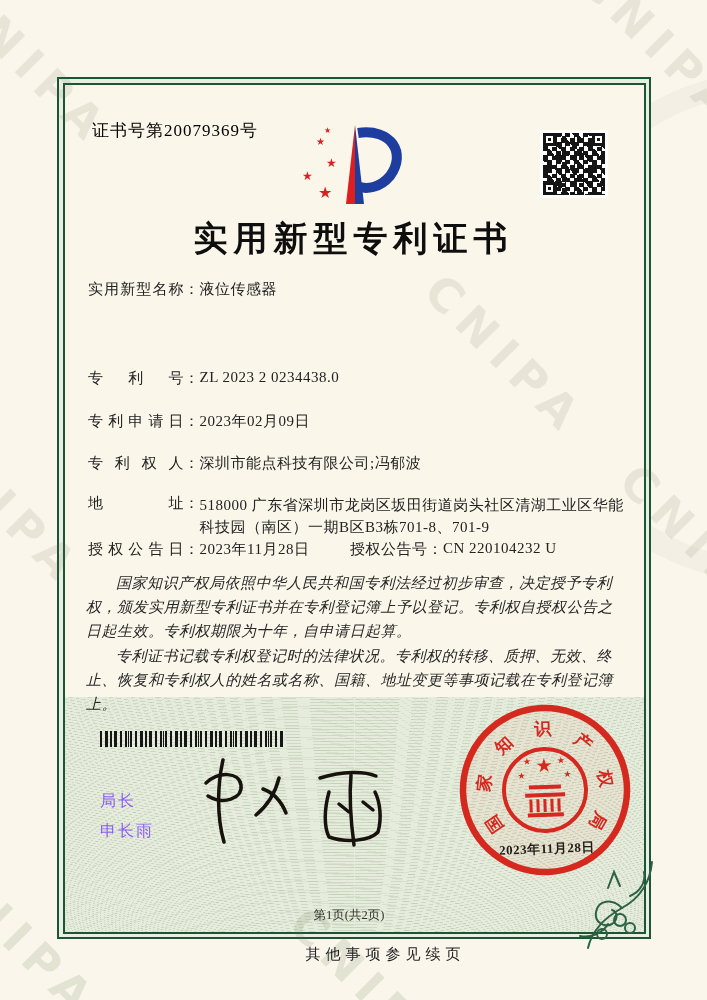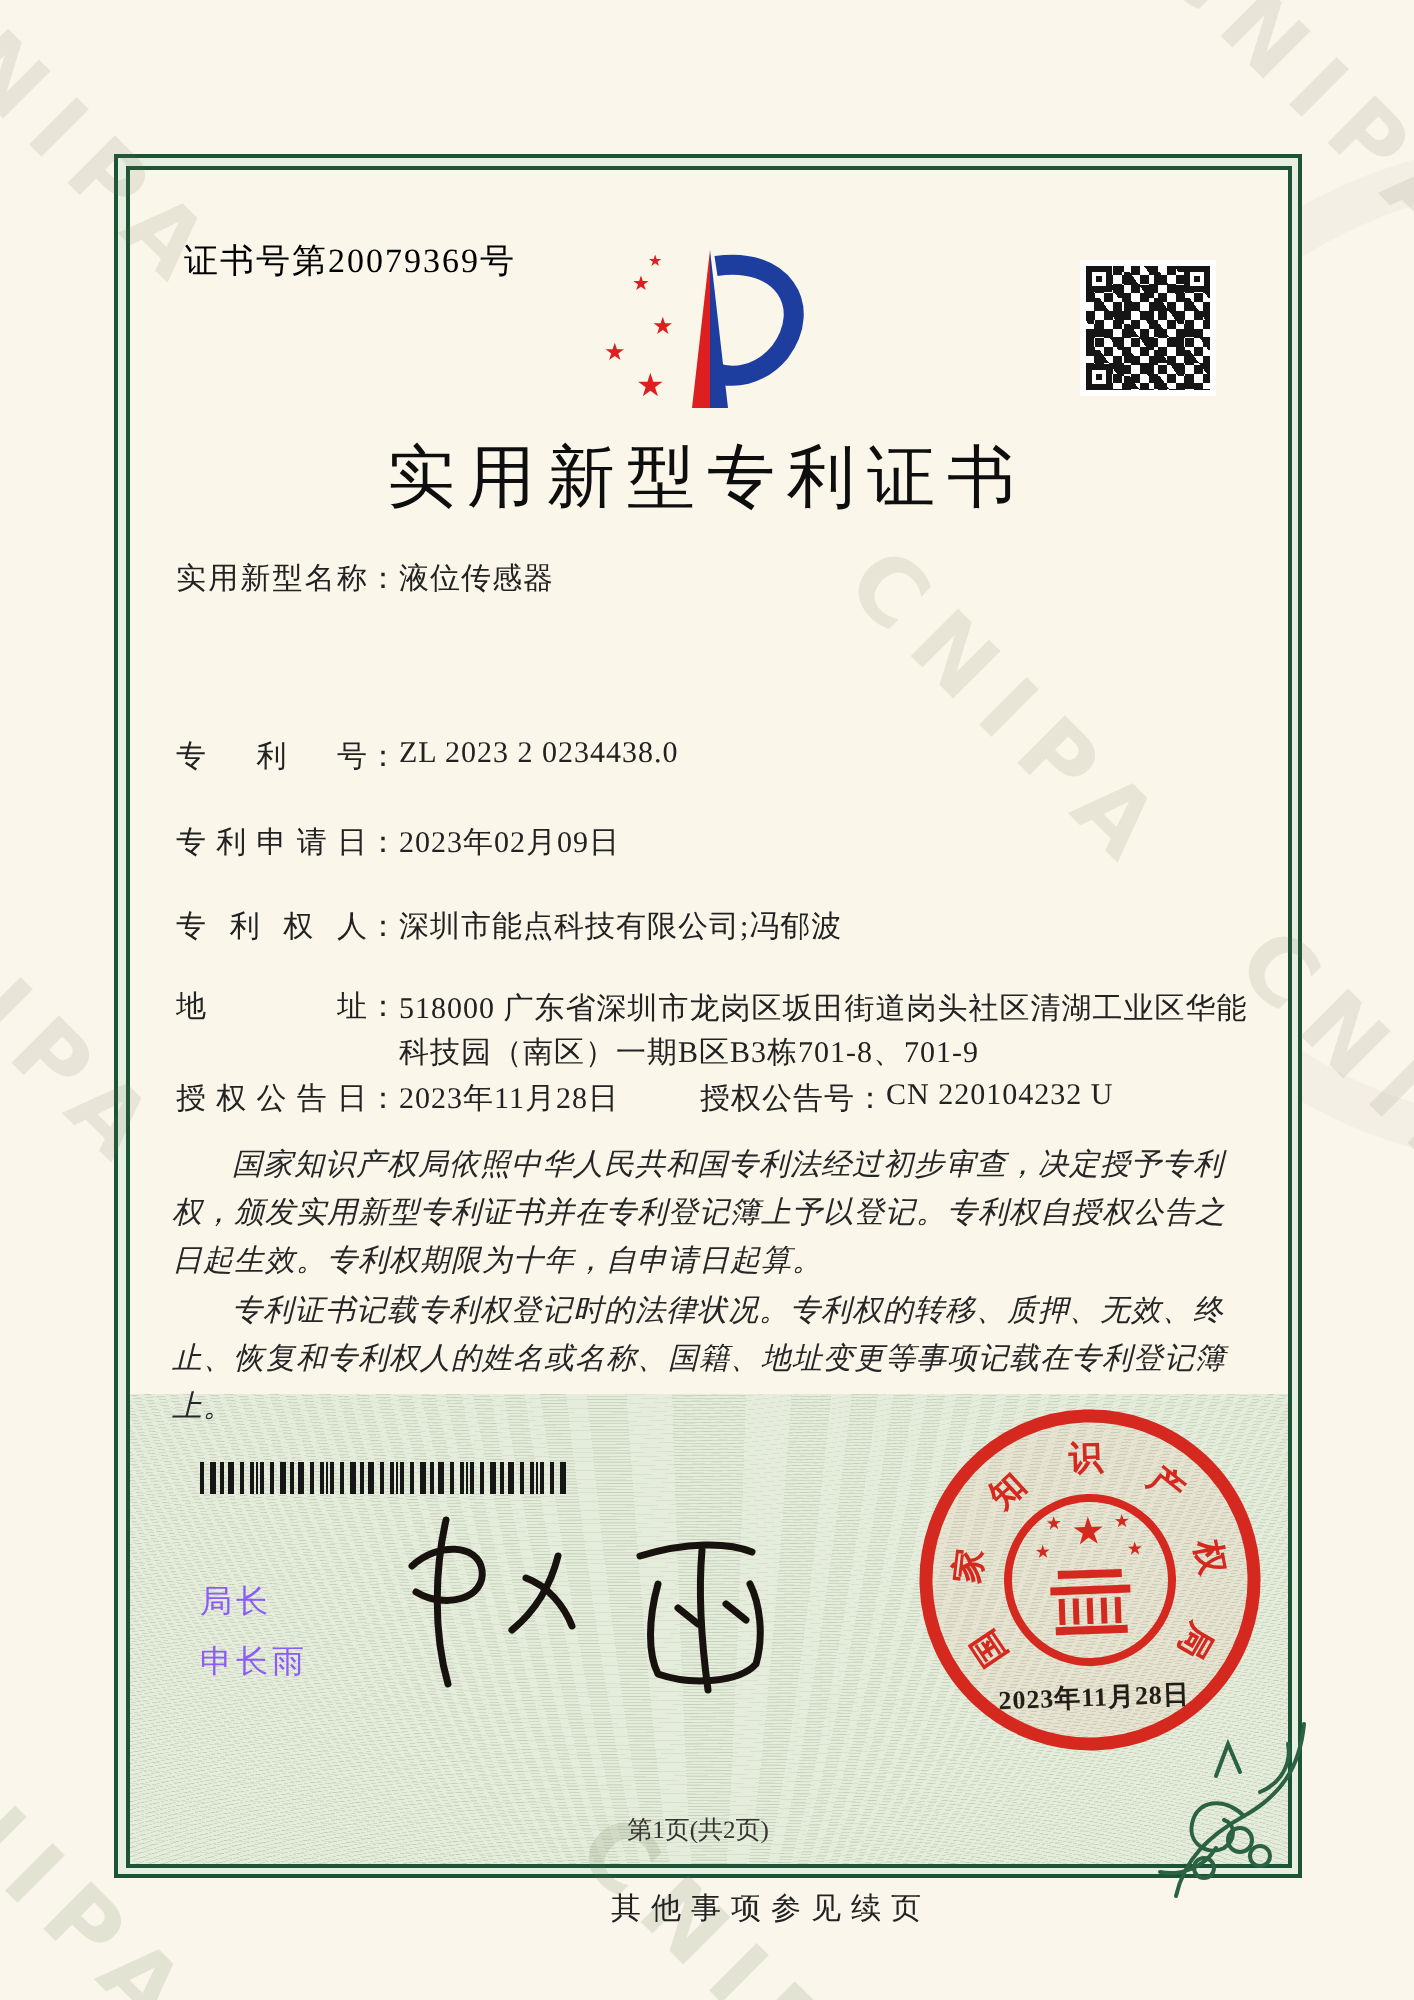--- a/index.html
+++ b/index.html
@@ -25,21 +25,21 @@
   .logo{position:absolute;left:293px;top:120px;z-index:5;}
   .qr{position:absolute;left:540px;top:130px;width:62px;height:62px;background:#fff;padding:3px;z-index:5;}
   .qr-inner{position:relative;width:62px;height:62px;
     background:
       repeating-conic-gradient(#151515 0% 25%, transparent 0% 50%) 0 0/9px 9px,
       repeating-conic-gradient(transparent 0% 25%, #151515 0% 40%, transparent 0% 50%) 4px 3px/15px 13px;}
   .finder{position:absolute;width:13px;height:13px;border:3px solid #151515;background:#fff;box-sizing:border-box;}
   .finder::after{content:"";position:absolute;left:2px;top:2px;width:3px;height:3px;background:#151515;}
   .f-tl{left:0;top:0;} .f-tr{right:0;top:0;} .f-bl{left:0;bottom:0;}
   .title{position:absolute;left:0;width:707px;top:216px;text-align:center;font-size:34px;
-         font-weight:normal;letter-spacing:6px;color:#0e0e0e;z-index:5;}
+         font-weight:bold;letter-spacing:6px;color:#0e0e0e;z-index:5;}
   
   .row{position:absolute;left:88px;font-size:15px;z-index:5;letter-spacing:0.5px;color:#222;}
   .lbl{display:inline-block;width:96px;text-align:justify;text-align-last:justify;vertical-align:top;}
   .colon{display:inline-block;vertical-align:top;}
   .val{display:inline-block;vertical-align:top;letter-spacing:0.5px;}
   .val-wrap{width:438px;line-height:22px;}
   .pair2{position:absolute;left:262px;top:0;white-space:nowrap;}
   .pair2 .lbl{width:auto;text-align:right;text-align-last:auto;}
   
   .para{position:absolute;left:86px;width:538px;font-size:15px;line-height:24px;

